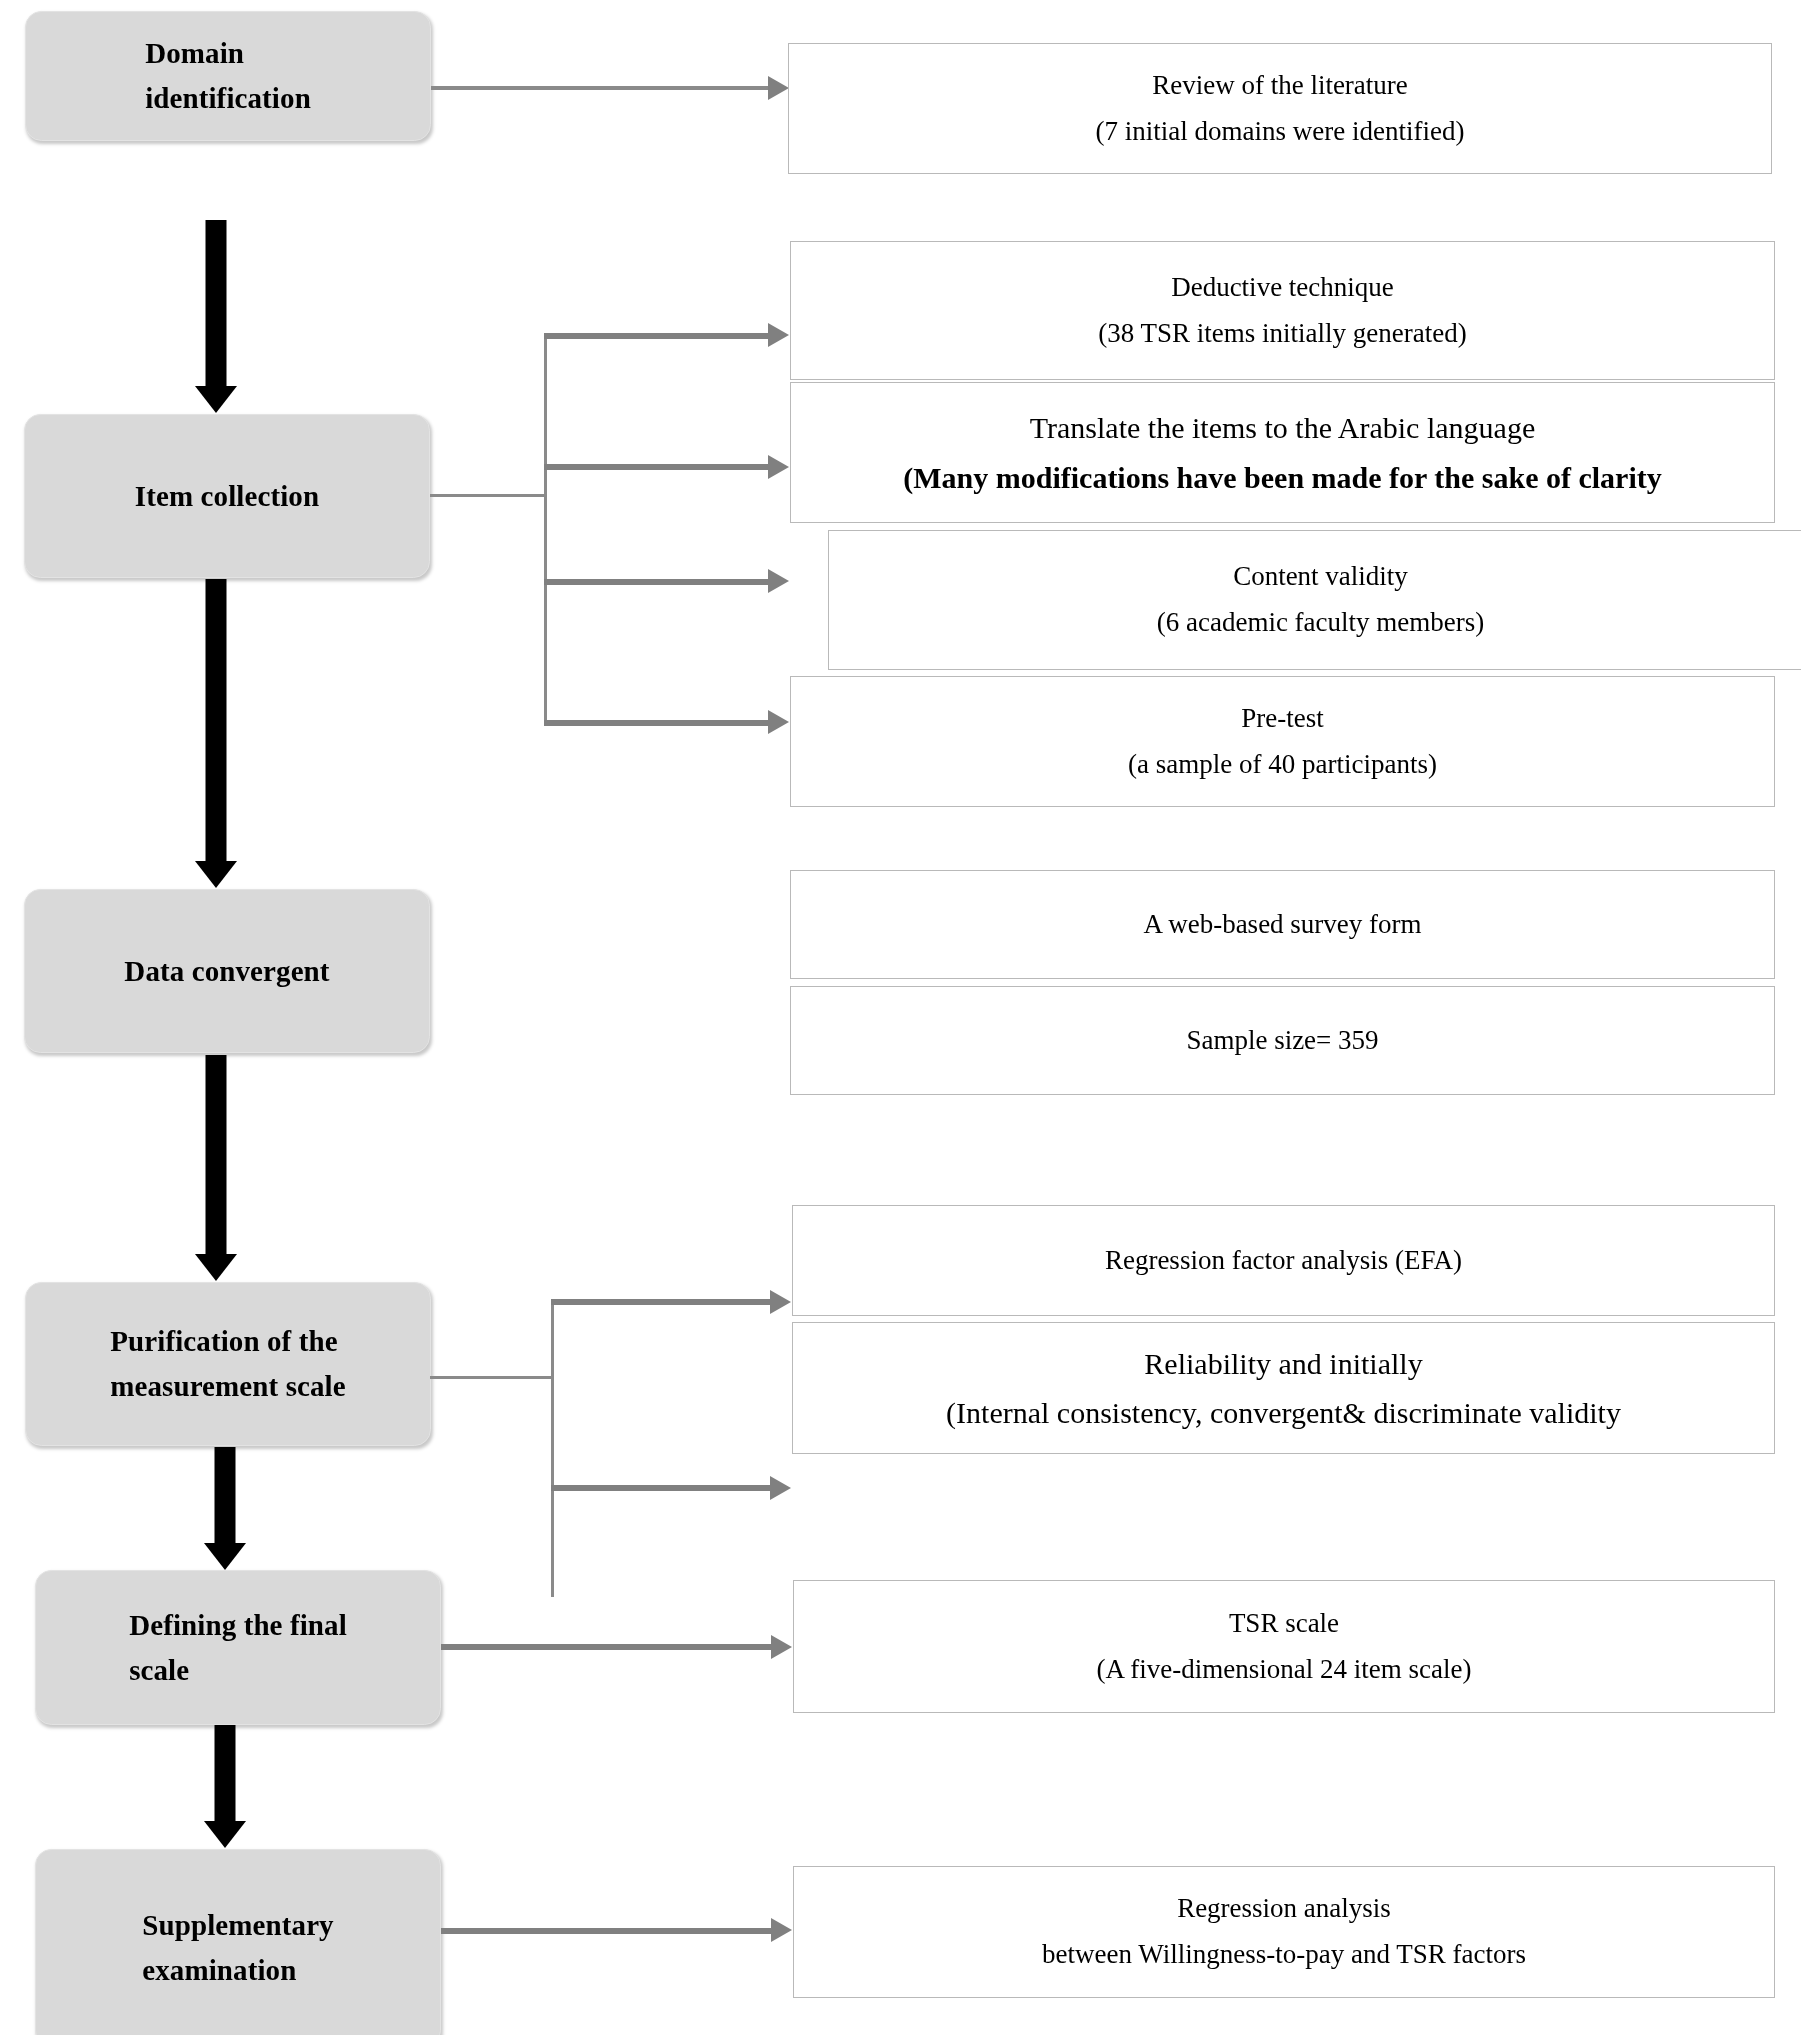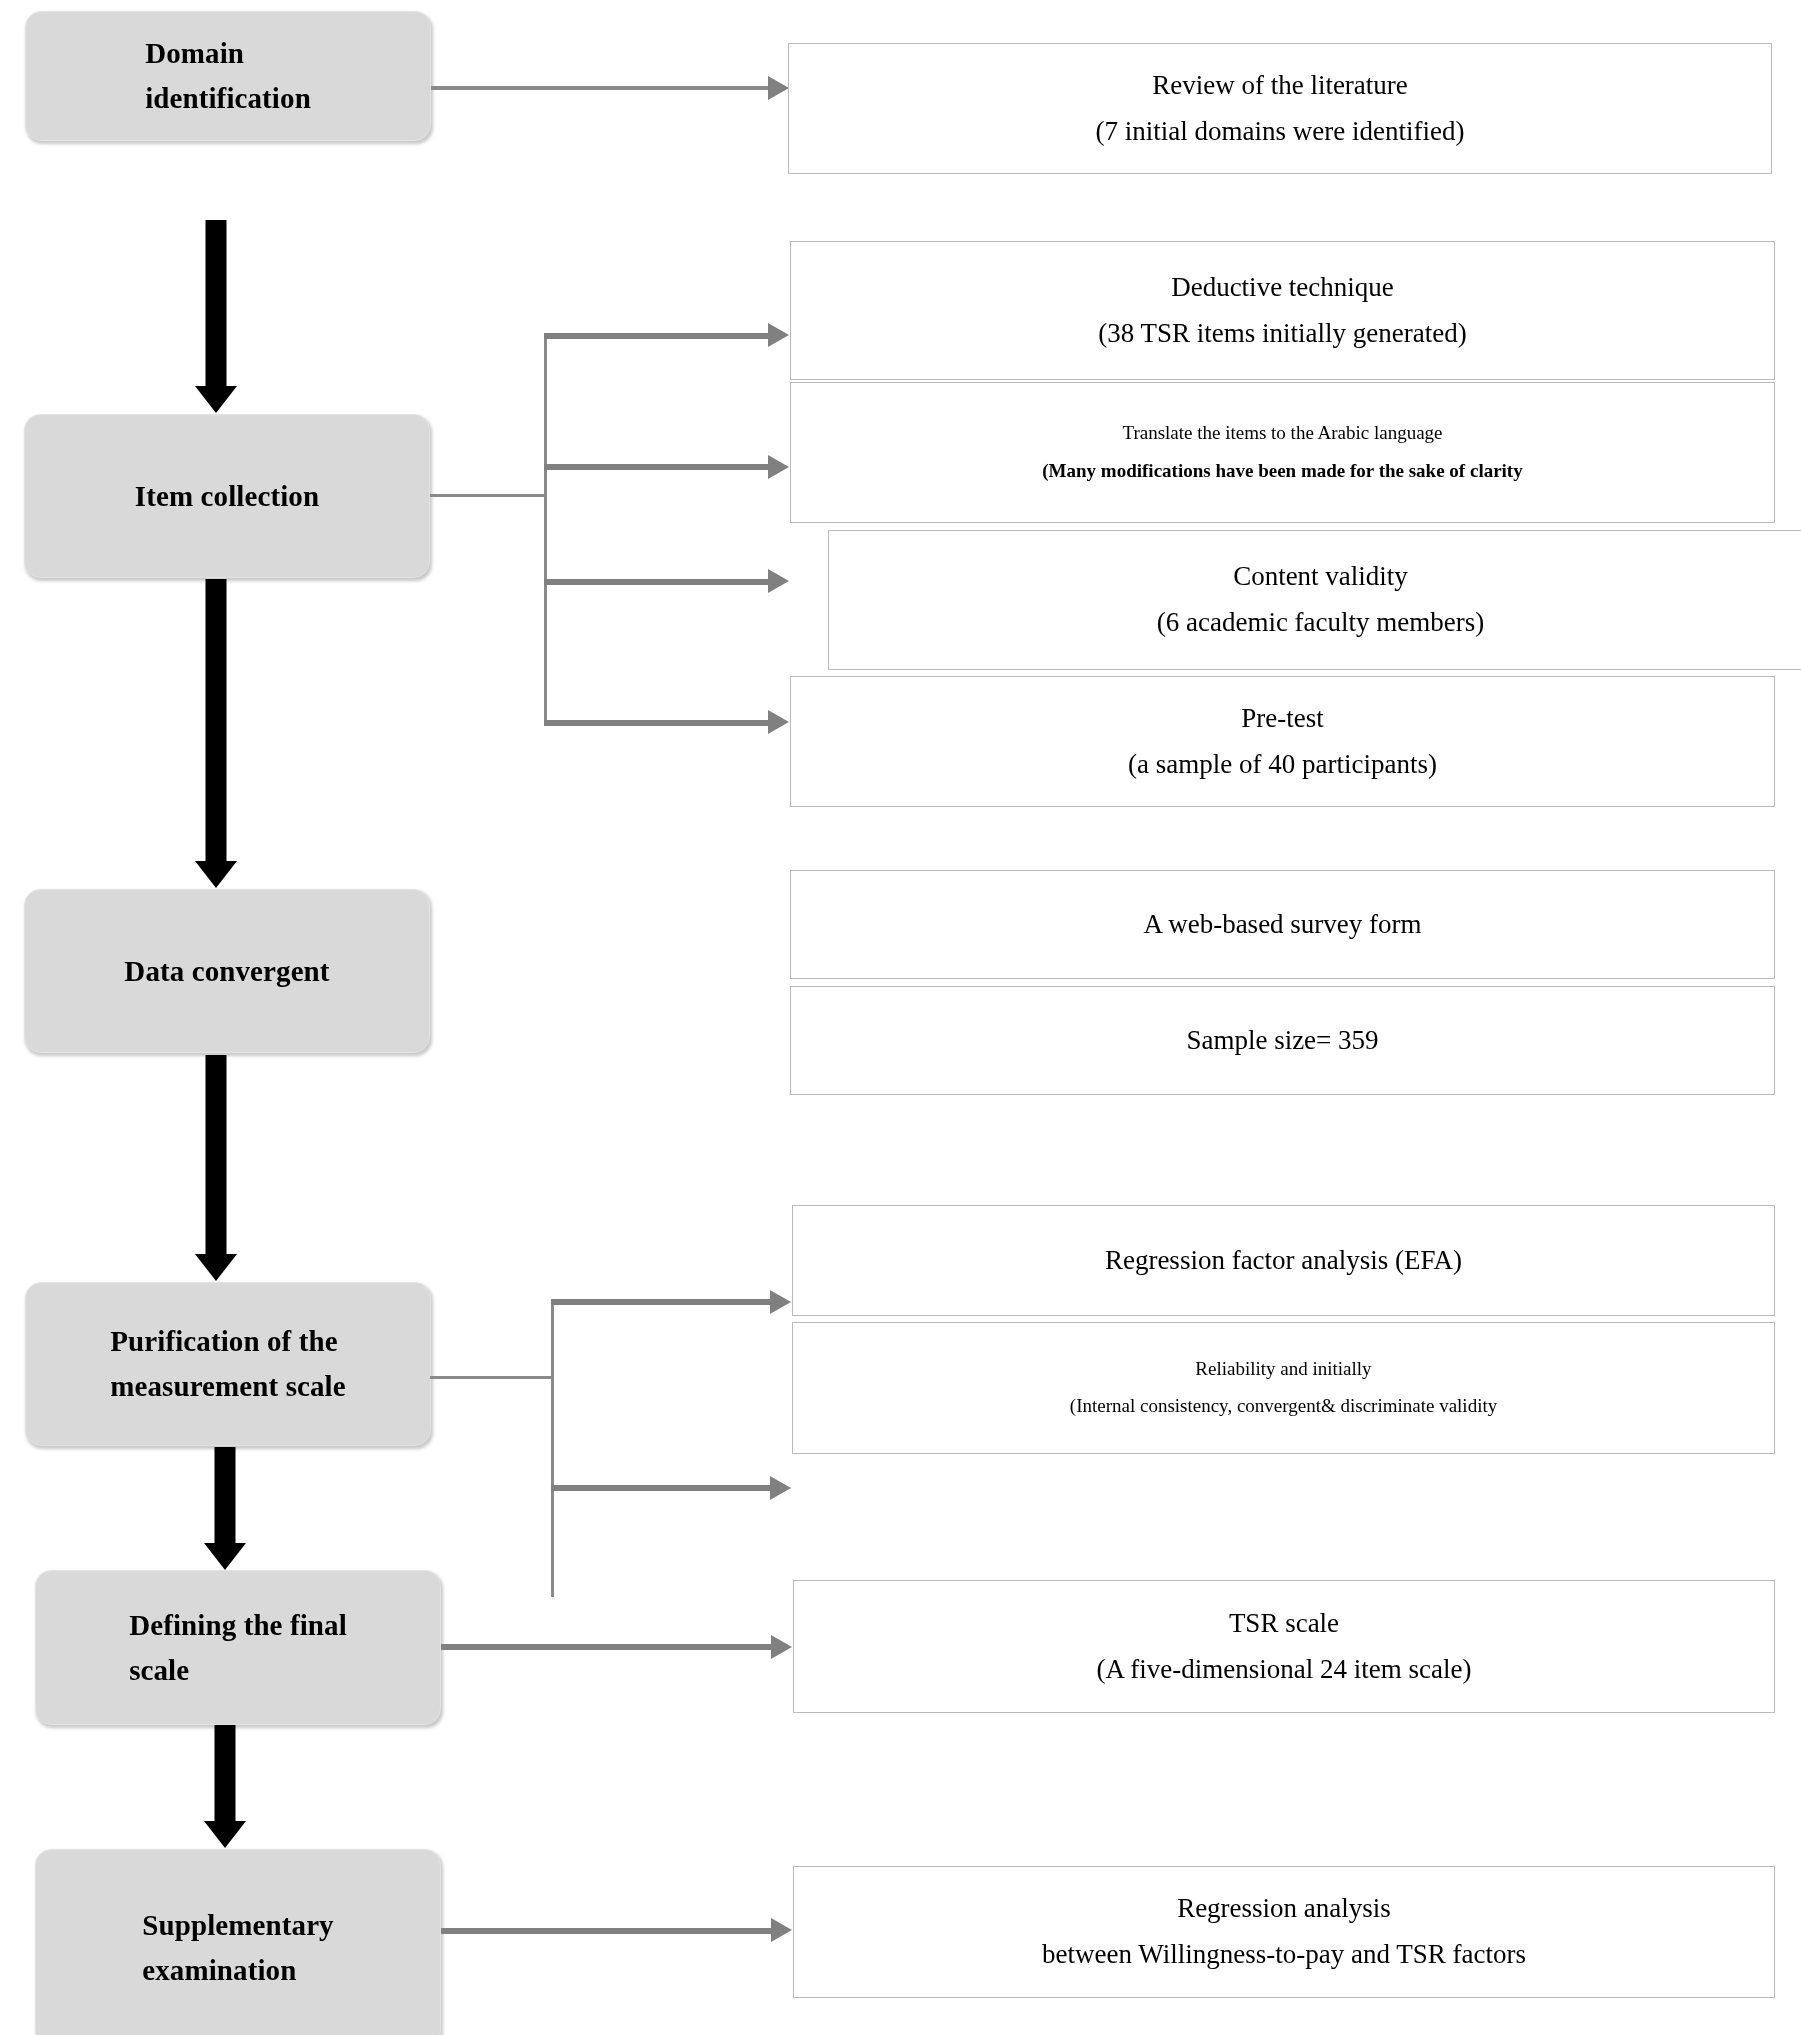--- a/index.html
+++ b/index.html
@@ -47,21 +47,21 @@
     flex-direction: column;
     align-items: center;
     justify-content: center;
     text-align: center;
     font-size: 27px;
     line-height: 1.1;
     color: #000000;
   }
   .detail .l1 { display:block; }
   .detail .l2 { display:block; margin-top: 16.4px; }
-  .detail.tight { font-size: 19px; }
+  .detail.tight { font-size: 30px; }
 
   
   .varrow {
     position: absolute;
   }
   .varrow .shaft {
     position: absolute;
     left: 50%;
     top: 0;
     transform: translateX(-50%);

